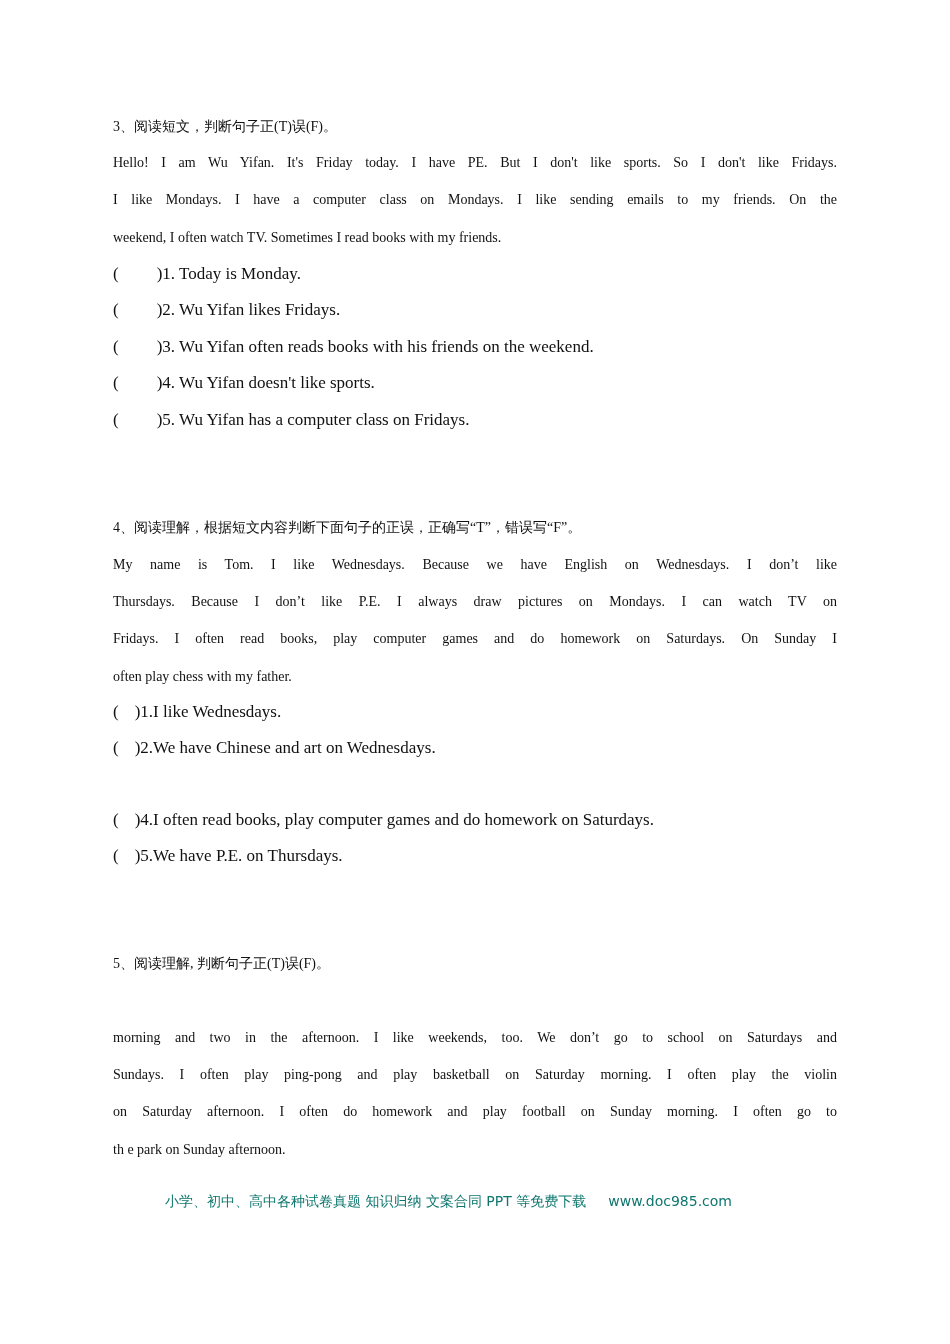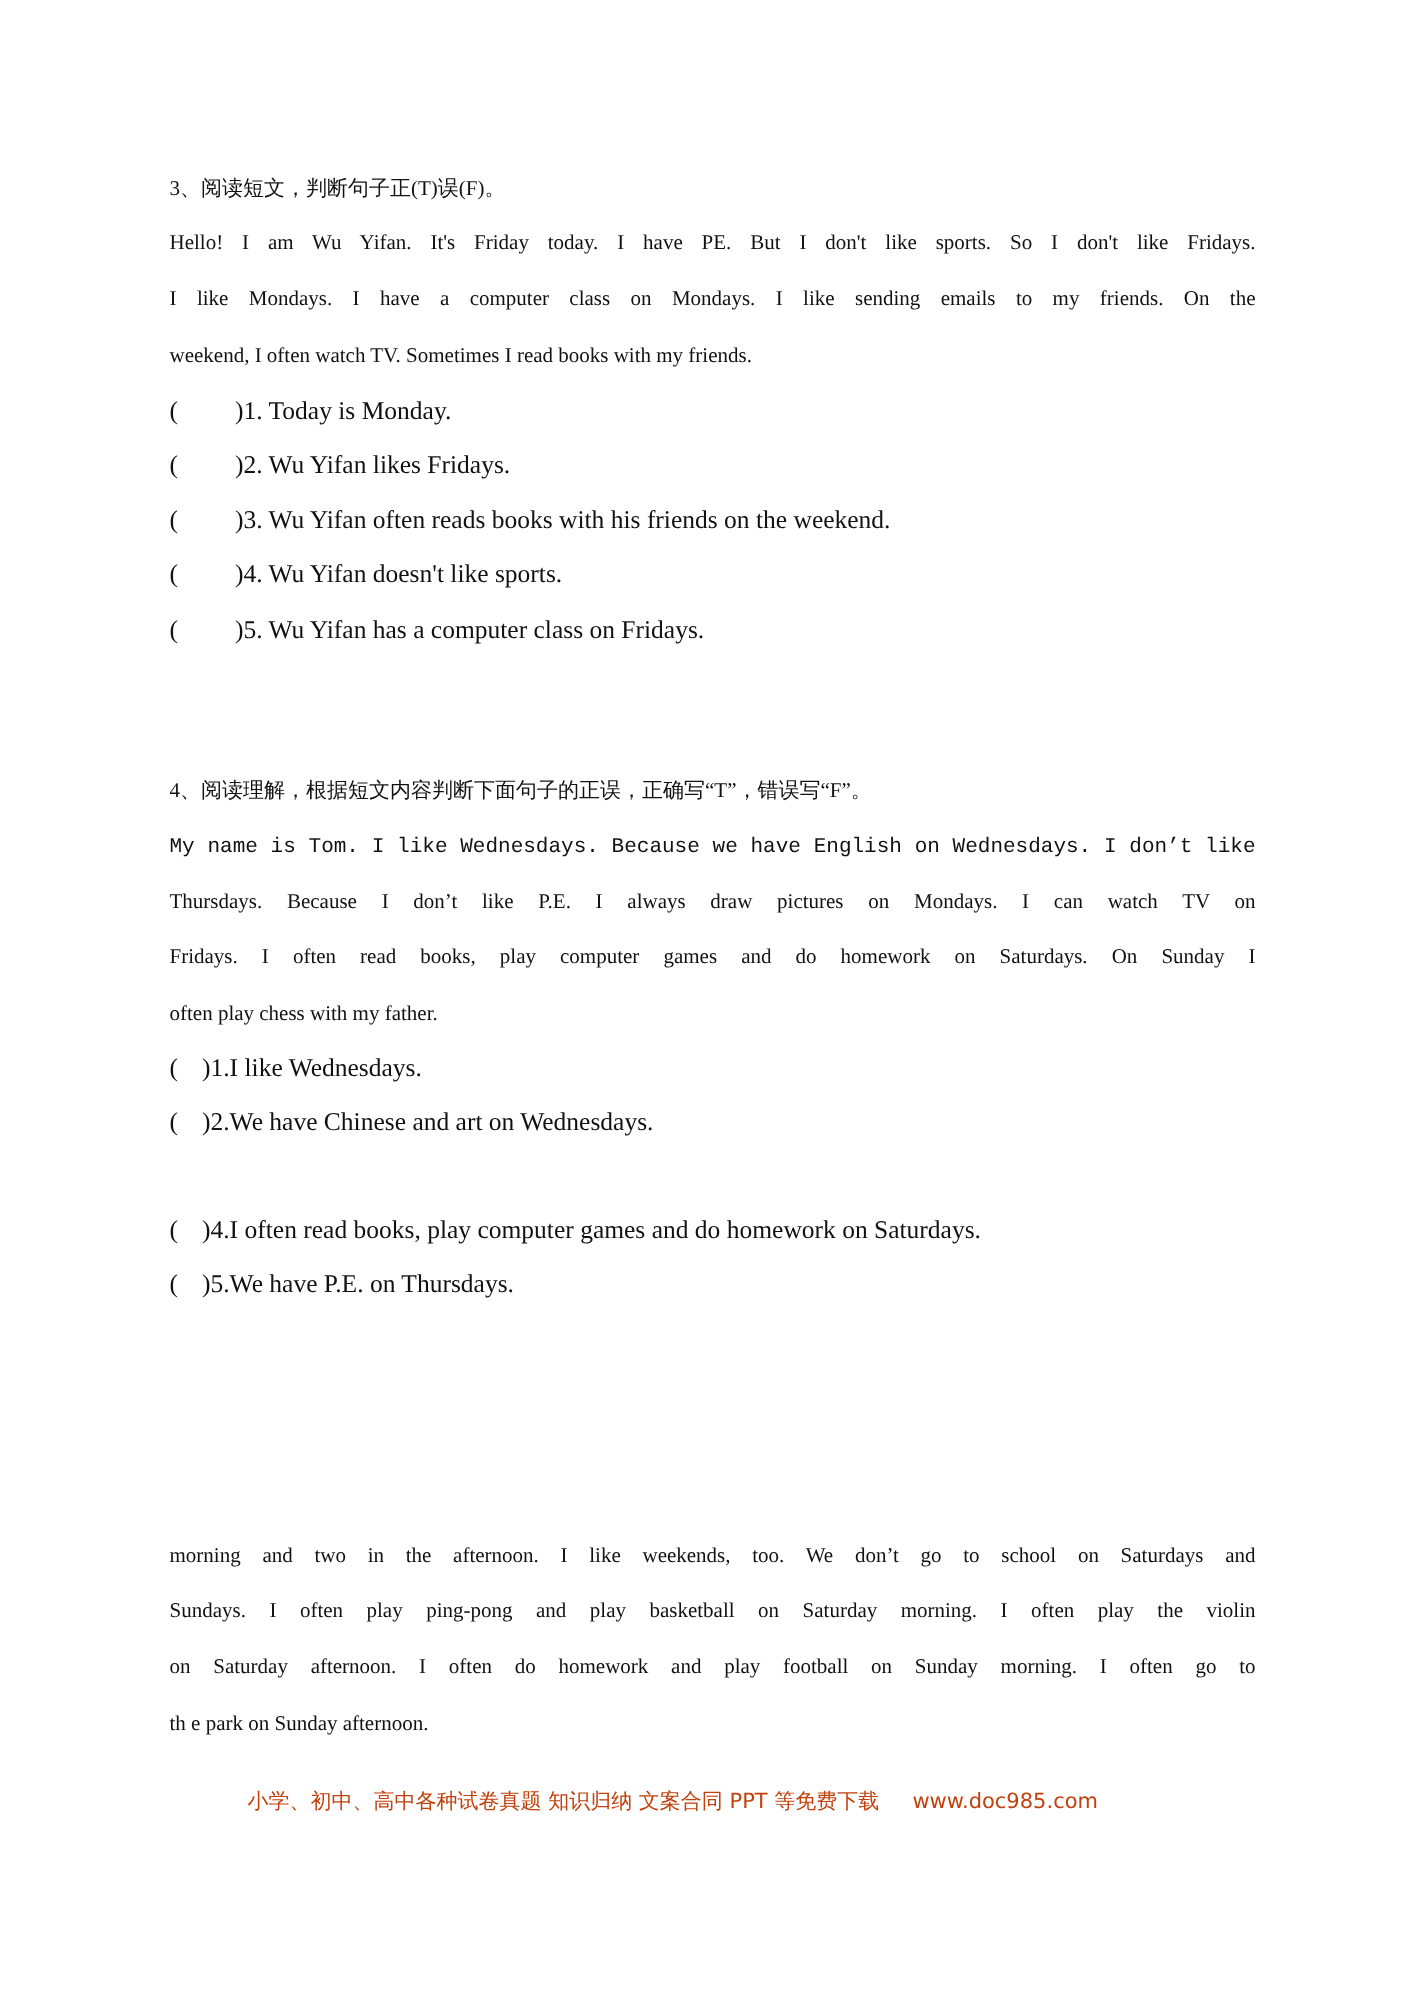--- a/index.html
+++ b/index.html
@@ -45,21 +45,21 @@
     .q.wide .gap { display: inline-block; width: 38px; }
     .q.narrow .gap { display: inline-block; width: 16px; }
     .footer {
       position: absolute;
       left: 165px;
       top: 1191px;
       font-family: "DejaVu Sans", "Liberation Sans", sans-serif;
       font-size: 14px;
       line-height: 20px;
       white-space: nowrap;
-      color: #c2410c;
+      color: #0f766e;
     }
     .footer .site {
       margin-left: 22px;
     }
   </style>
 </head>
 <body>
 
 <div class="page">
 
@@ -78,38 +78,39 @@
     <span class="paren-open">(</span><span class="gap"></span><span>)3. Wu Yifan often reads books with his friends on the weekend.</span>
   </div>
   <div class="q wide" style="top:372px;">
     <span class="paren-open">(</span><span class="gap"></span><span>)4. Wu Yifan doesn't like sports.</span>
   </div>
   <div class="q wide" style="top:409px;">
     <span class="paren-open">(</span><span class="gap"></span><span>)5. Wu Yifan has a computer class on Fridays.</span>
   </div>
 
   <div class="line" style="top:517px;">4、阅读理解，根据短文内容判断下面句子的正误，正确写“T”，错误写“F”。</div>
-  <div class="line justify" style="top:554px;font-family:Liberation Mono, monospace;">My name is Tom. I like Wednesdays. Because we have English on Wednesdays. I don’t like</div>
+  <div class="line justify" style="top:554px;">My name is Tom. I like Wednesdays. Because we have English on Wednesdays. I don’t like</div>
   <div class="line justify" style="top:628px;">Fridays. I often read books, play computer games and do homework on Saturdays. On Sunday I</div>
   <div class="line justify" style="top:591px;">Thursdays. Because I don’t like P.E. I always draw pictures on Mondays. I can watch TV on</div>
   <div class="line" style="top:666px;">often play chess with my father.</div>
 
   <div class="q narrow" style="top:701px;">
     <span class="paren-open">(</span><span class="gap"></span><span>)1.I like Wednesdays.</span>
   </div>
   <div class="q narrow" style="top:737px;">
     <span class="paren-open">(</span><span class="gap"></span><span>)2.We have Chinese and art on Wednesdays.</span>
   </div>
   <div class="q narrow" style="top:809px;">
     <span class="paren-open">(</span><span class="gap"></span><span>)4.I often read books, play computer games and do homework on Saturdays.</span>
   </div>
   <div class="q narrow" style="top:845px;">
     <span class="paren-open">(</span><span class="gap"></span><span>)5.We have P.E. on Thursdays.</span>
   </div>
 
+  <div class="line" style="top:953px;">5、阅读理解, 判断句子正(T)误(F)。</div>
   <div class="line justify" style="top:1027px;">morning and two in the afternoon. I like weekends, too. We don’t go to school on Saturdays and</div>
   <div class="line justify" style="top:1064px;">Sundays. I often play ping-pong and play basketball on Saturday morning. I often play the violin</div>
   <div class="line justify" style="top:1101px;">on Saturday afternoon. I often do homework and play football on Sunday morning. I often go to</div>
   <div class="line" style="top:1139px;">th e park on Sunday afternoon.</div>
 
   <div class="footer">
     <span>小学、初中、高中各种试卷真题  知识归纳  文案合同  PPT 等免费下载</span><span class="site">www.doc985.com</span>
   </div>
 
 </div>

